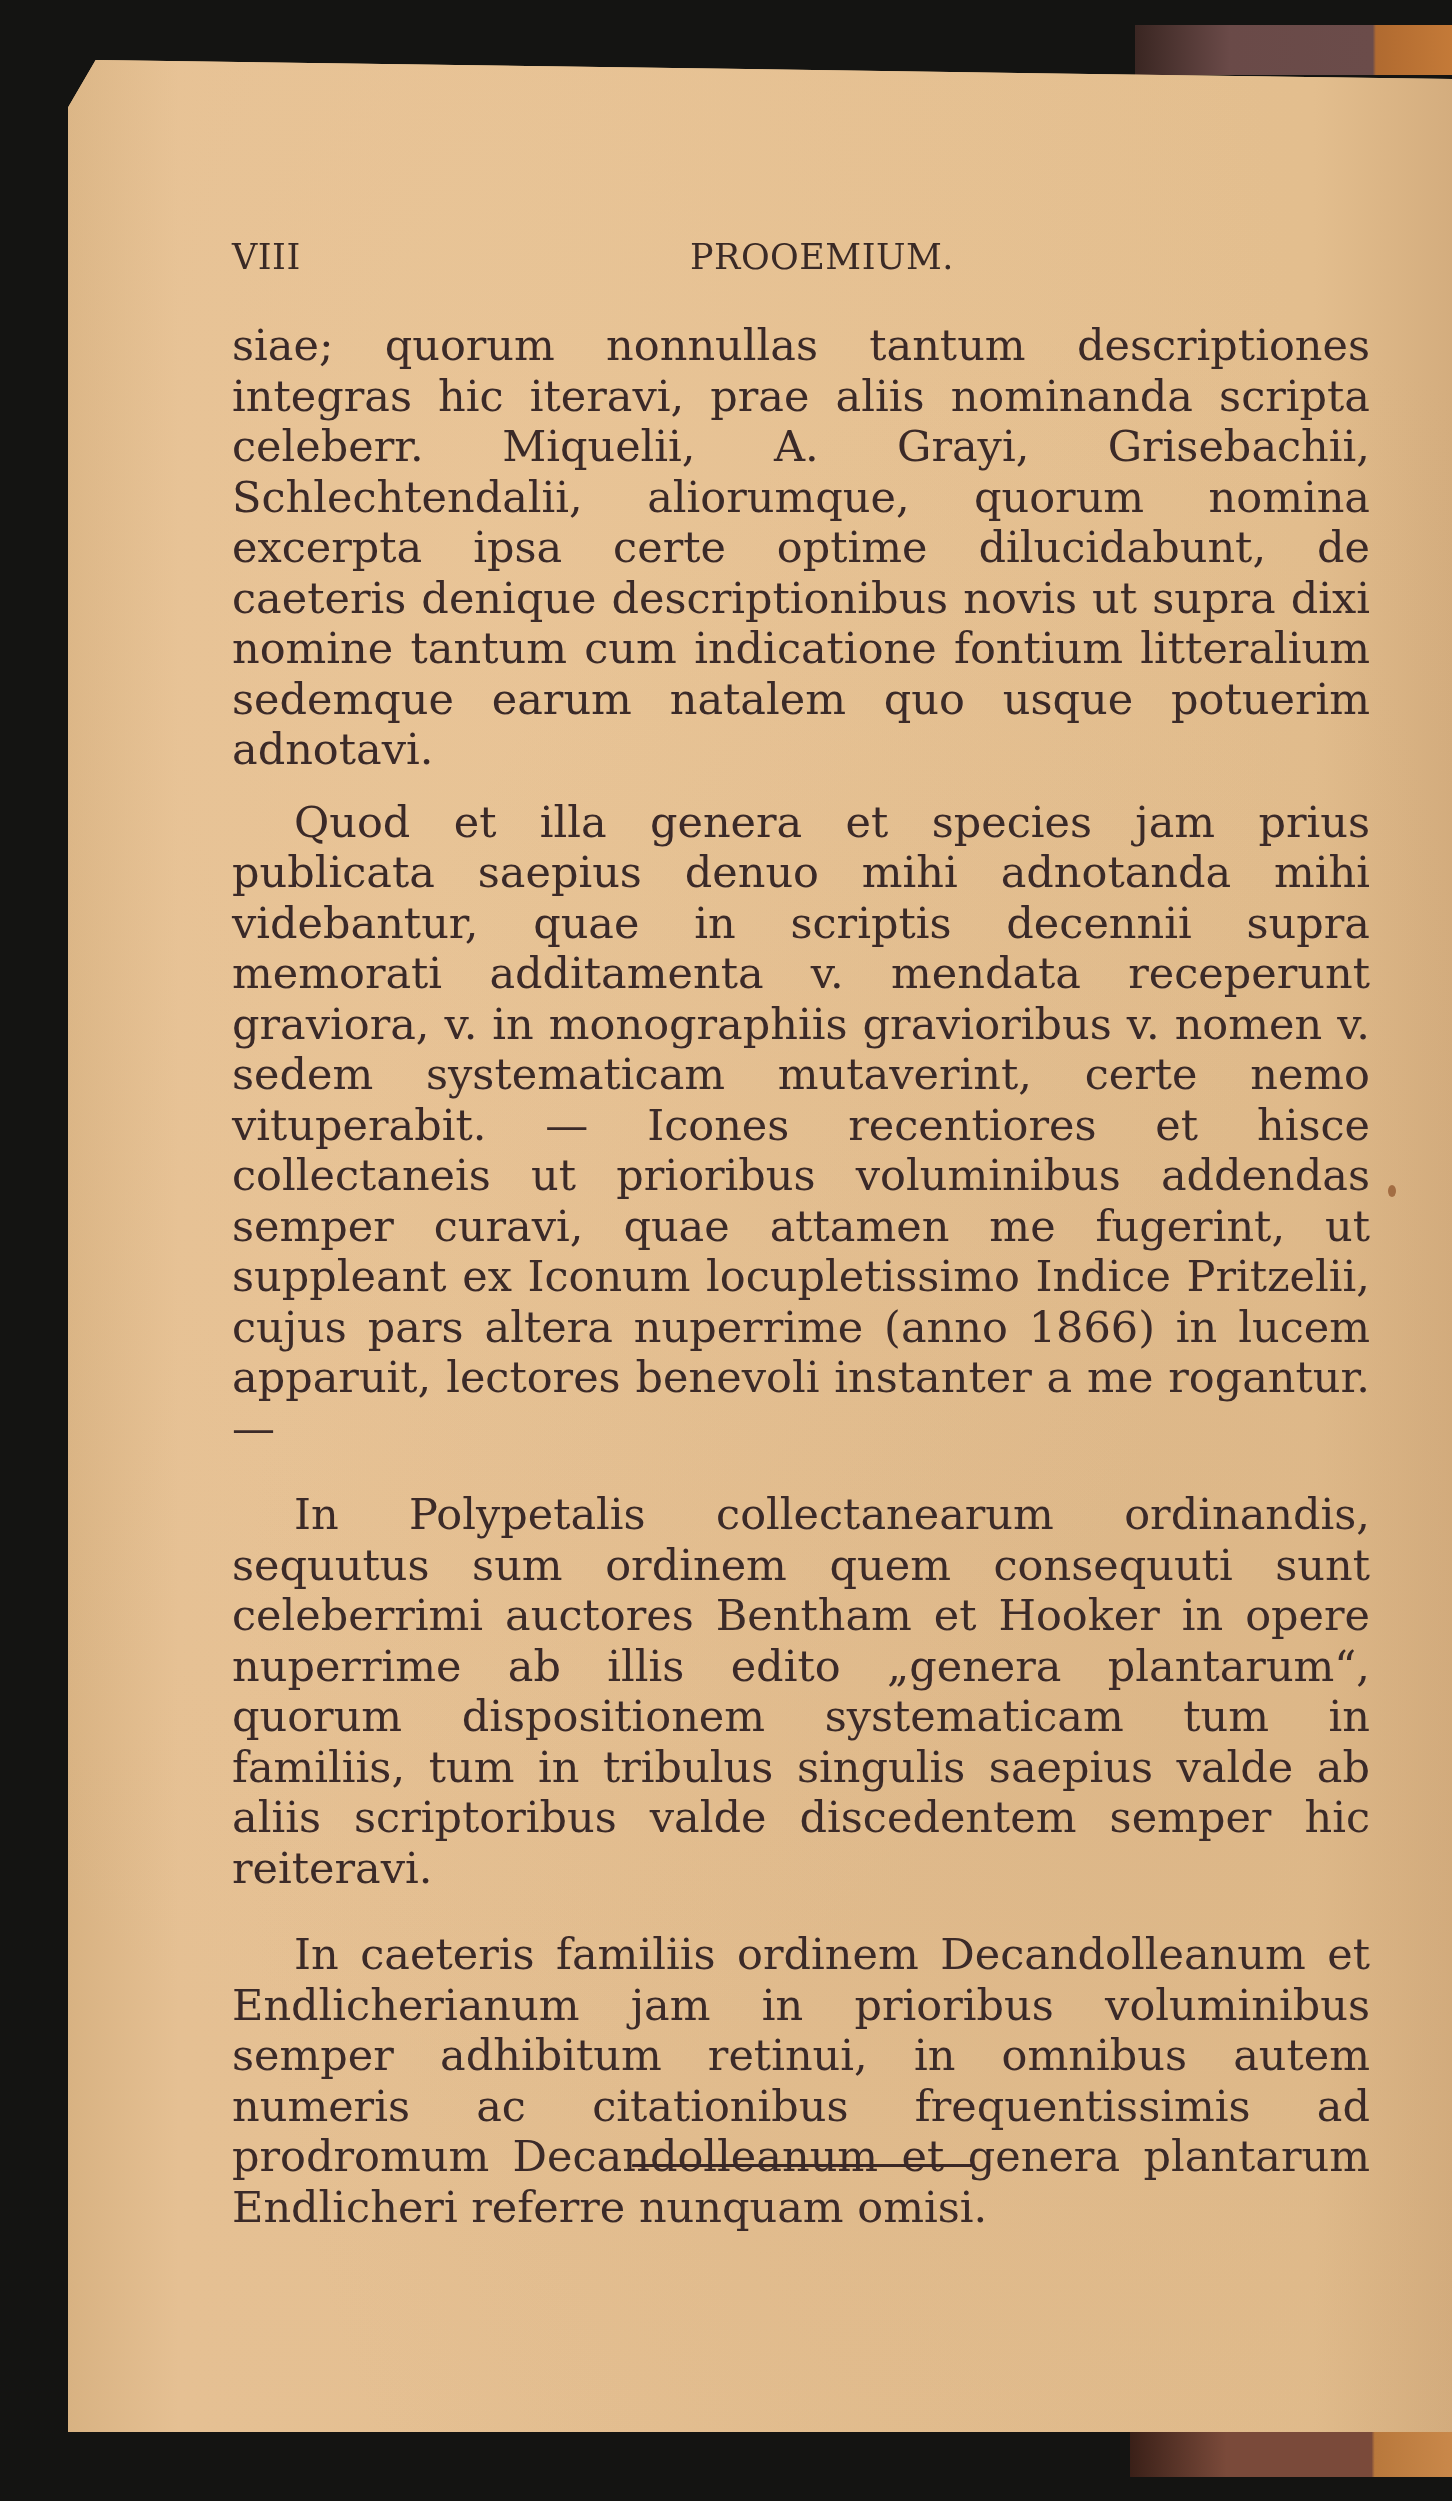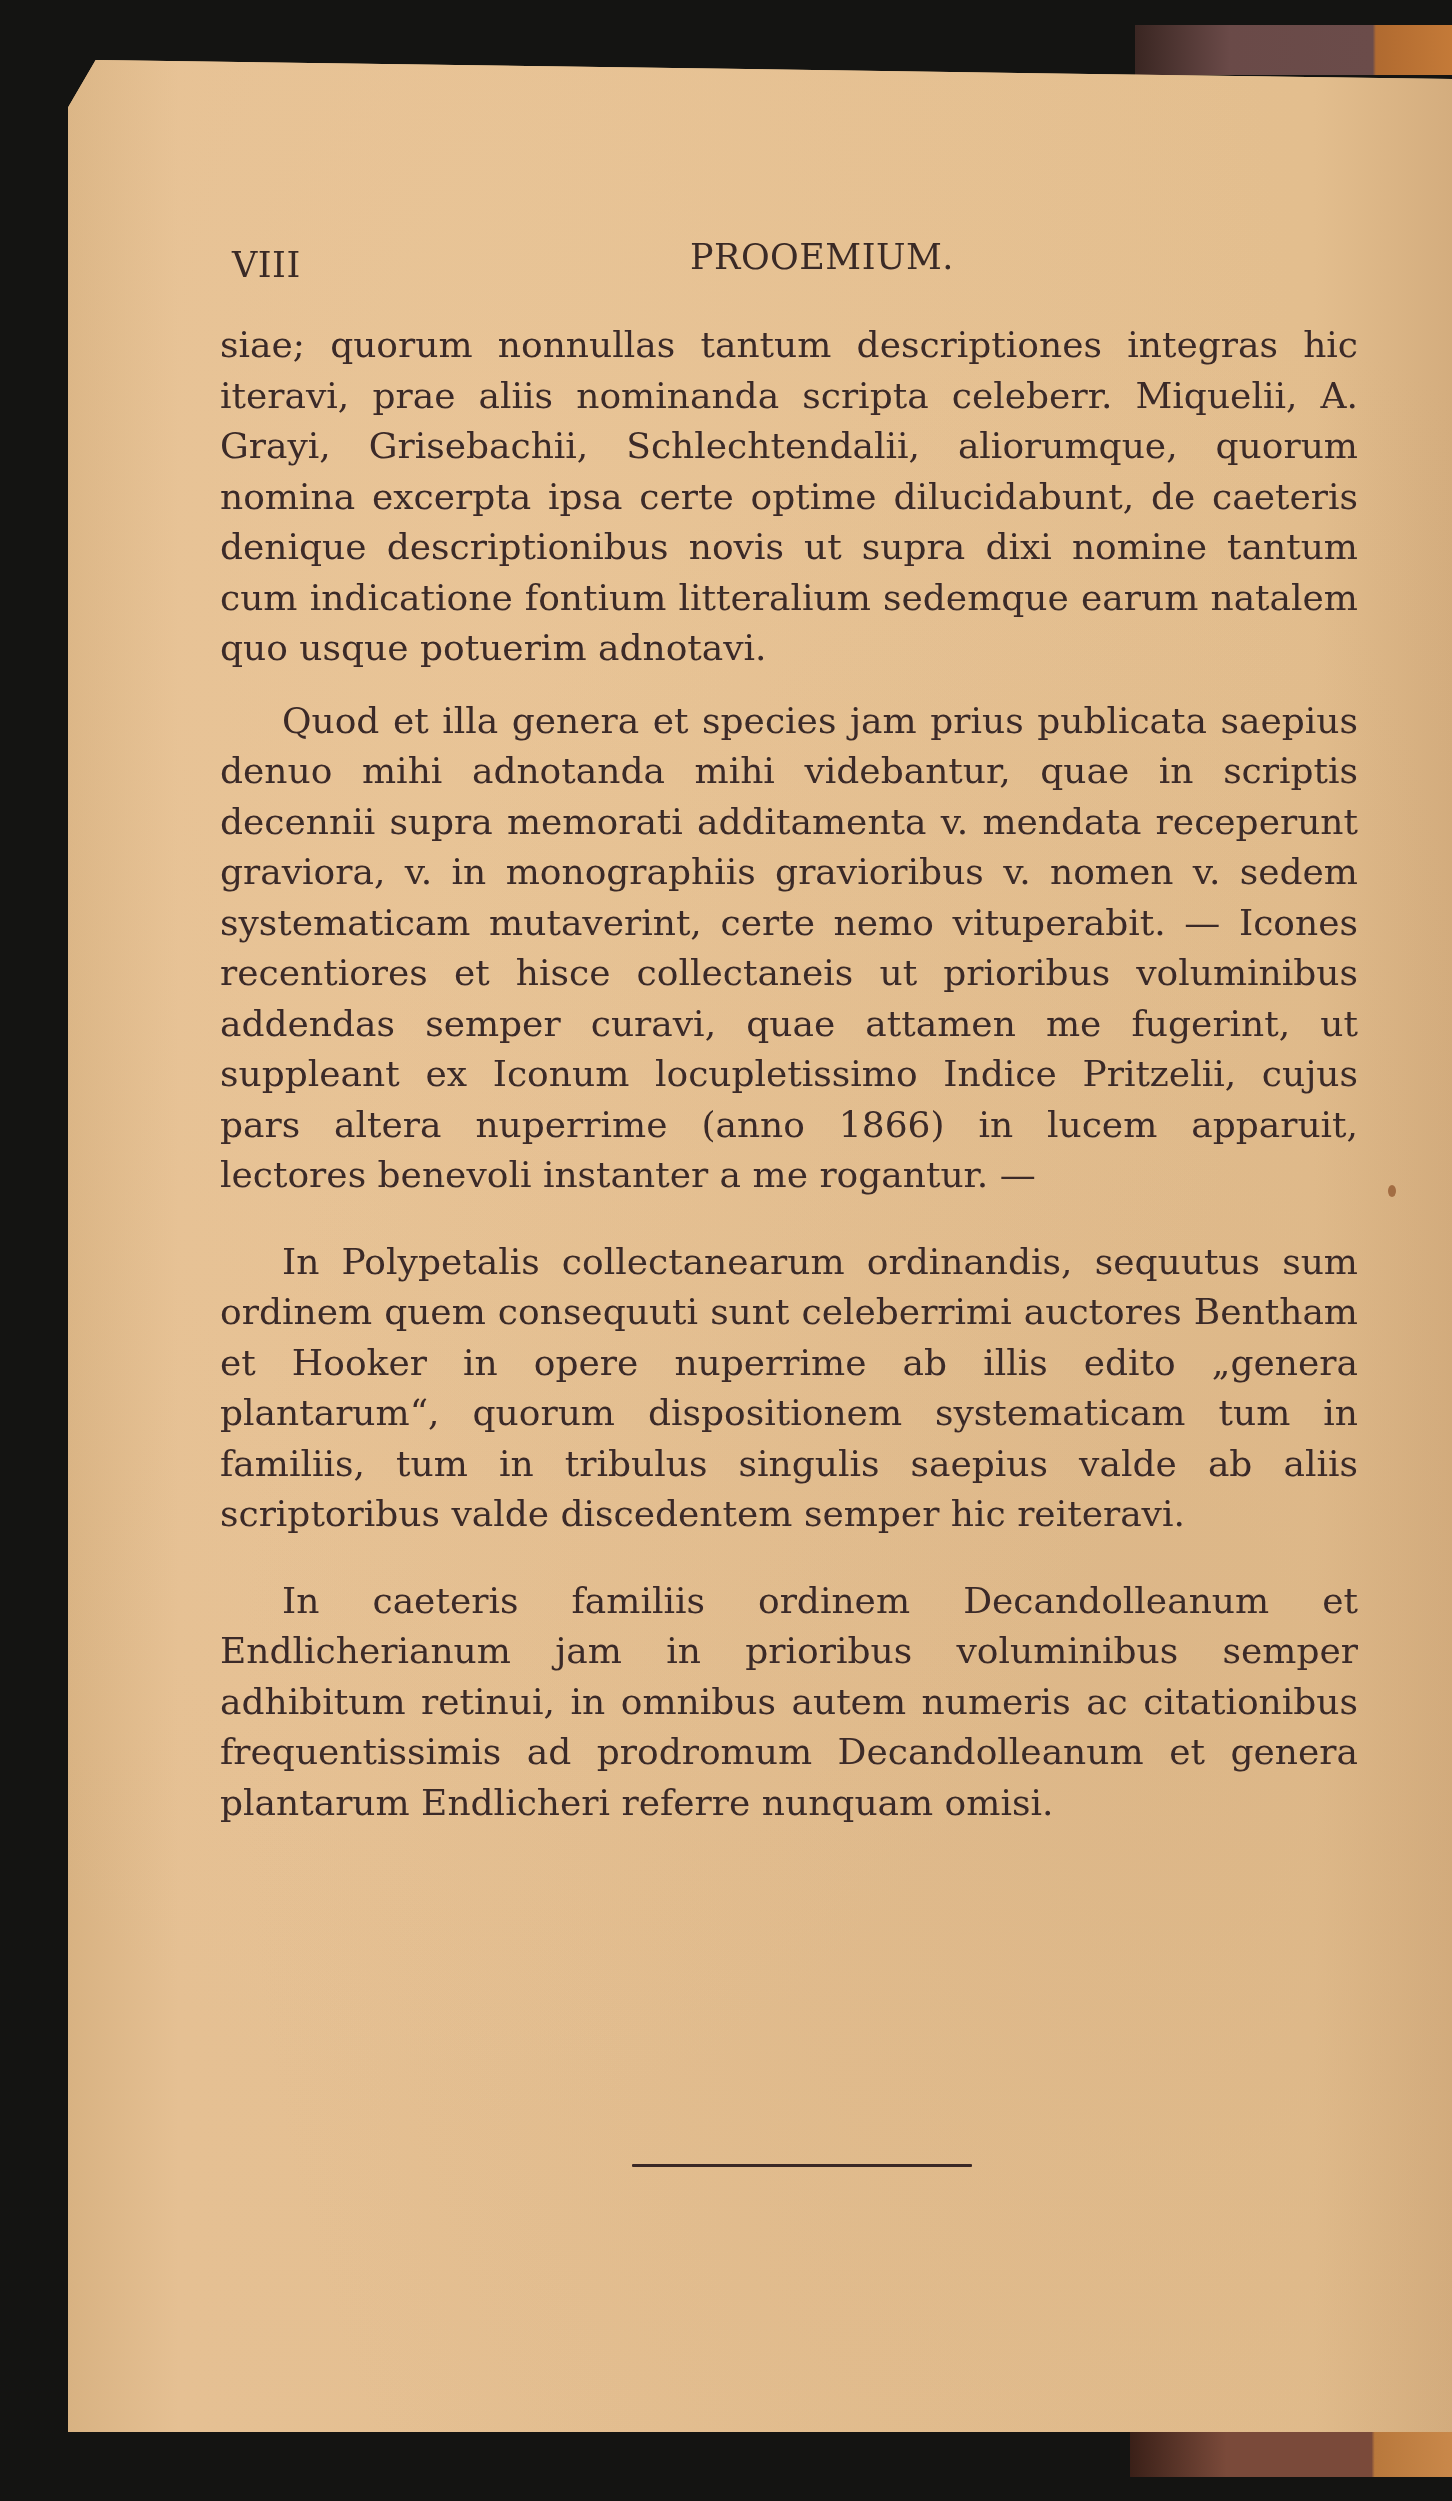--- a/index.html
+++ b/index.html
@@ -23,25 +23,25 @@
       background-image:
         radial-gradient(ellipse at 30% 20%, rgba(240,205,160,0.35), transparent 60%),
         radial-gradient(ellipse at 80% 70%, rgba(200,160,115,0.25), transparent 60%),
         linear-gradient(90deg, #d8b282 0%, #e5c093 8%, #e3be8e 90%, #d4ad7e 100%);
       clip-path: polygon(2% 0%, 100% 0.8%, 100% 100%, 0% 100%, 0% 2%);
     }
     .header {
       position: absolute; top: 237px; left: 232px; width: 1140px; height: 50px;
       color: #3a2a26; font-size: 35px; letter-spacing: 0.5px;
     }
-    .folio { position: absolute; left: 0; top: 8px; }
+    .folio { position: absolute; left: 0; top: 0; }
     .running-title { position: absolute; left: 0; right: 0; text-align: center; top: 0; padding-left: 40px; }
     .body-text {
-      position: absolute; left: 220px; top: 320px; width: 1138px;
-      color: #3b2a28; font-size: 36px; line-height: 50.5px;
+      position: absolute; left: 232px; top: 320px; width: 1138px;
+      color: #3b2a28; font-size: 43px; line-height: 50.5px;
       text-align: justify; hyphens: none;
     }
     .body-text p { margin: 0; }
     .body-text p.indent { text-indent: 62px; }
     .p-gap { height: 22px; }
     .p-gap-lg { height: 36px; }
     .rule {
       position: absolute; left: 632px; top: 2164px; width: 340px; height: 3px;
       background: #3a2826; border-radius: 1px;
     }

